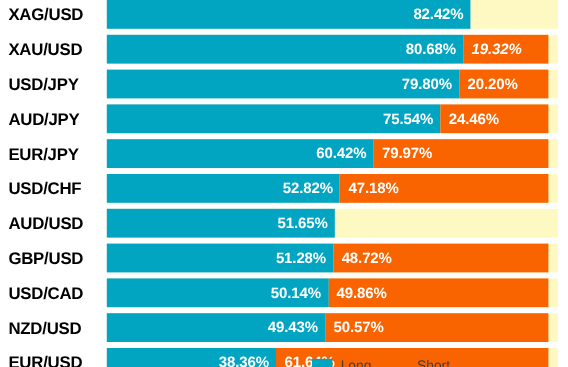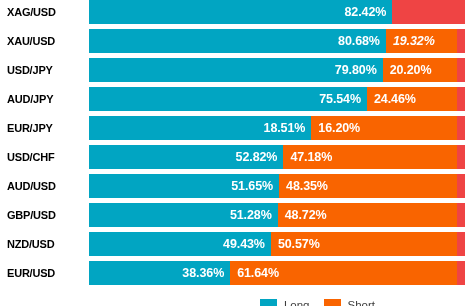--- a/index.html
+++ b/index.html
@@ -37,34 +37,34 @@
     margin-bottom: 5px;
   }
 
   .row-label {
     position: absolute;
     left: 7px;
     top: 0;
     height: 24px;
     line-height: 24px;
     width: 78px;
-    font-size: 11px;
+    font-size: 14px;
     font-weight: bold;
     color: #000000;
     letter-spacing: -0.2px;
     white-space: nowrap;
   }
 
   .track {
     position: absolute;
     left: 89px;
     top: 0;
     width: 376px;
     height: 24px;
-    background: #ef4444;
+    background: #fef9c3;
   }
 
   .bar-wrap {
     position: absolute;
     left: 0;
     top: 0;
     height: 24px;
     width: 368px;
     display: flex;
   }
@@ -194,24 +194,24 @@
               <span class="seg-val">24.46%</span>
             </div>
           </div>
         </div>
       </div>
       <div class="row">
         <div class="row-label">EUR/JPY</div>
         <div class="track">
           <div class="bar-wrap">
             <div class="seg seg-long" style="width: 60.42%;">
-              <span class="seg-val">18.51%</span>
+              <span class="seg-val">60.42%</span>
             </div>
             <div class="seg seg-short" style="width: 39.58%;">
-              <span class="seg-val">16.20%</span>
+              <span class="seg-val">79.97%</span>
             </div>
           </div>
         </div>
       </div>
       <div class="row">
         <div class="row-label">USD/CHF</div>
         <div class="track">
           <div class="bar-wrap">
             <div class="seg seg-long" style="width: 52.82%;">
               <span class="seg-val">52.82%</span>
@@ -222,35 +222,45 @@
           </div>
         </div>
       </div>
       <div class="row">
         <div class="row-label">AUD/USD</div>
         <div class="track">
           <div class="bar-wrap">
             <div class="seg seg-long" style="width: 51.65%;">
               <span class="seg-val">51.65%</span>
             </div>
-            <div class="seg seg-short" style="width: 48.35%;">
-              <span class="seg-val">48.35%</span>
-            </div>
           </div>
         </div>
       </div>
       <div class="row">
         <div class="row-label">GBP/USD</div>
         <div class="track">
           <div class="bar-wrap">
             <div class="seg seg-long" style="width: 51.28%;">
               <span class="seg-val">51.28%</span>
             </div>
             <div class="seg seg-short" style="width: 48.72%;">
               <span class="seg-val">48.72%</span>
+            </div>
+          </div>
+        </div>
+      </div>
+      <div class="row">
+        <div class="row-label">USD/CAD</div>
+        <div class="track">
+          <div class="bar-wrap">
+            <div class="seg seg-long" style="width: 50.14%;">
+              <span class="seg-val">50.14%</span>
+            </div>
+            <div class="seg seg-short" style="width: 49.86%;">
+              <span class="seg-val">49.86%</span>
             </div>
           </div>
         </div>
       </div>
       <div class="row">
         <div class="row-label">NZD/USD</div>
         <div class="track">
           <div class="bar-wrap">
             <div class="seg seg-long" style="width: 49.43%;">
               <span class="seg-val">49.43%</span>

